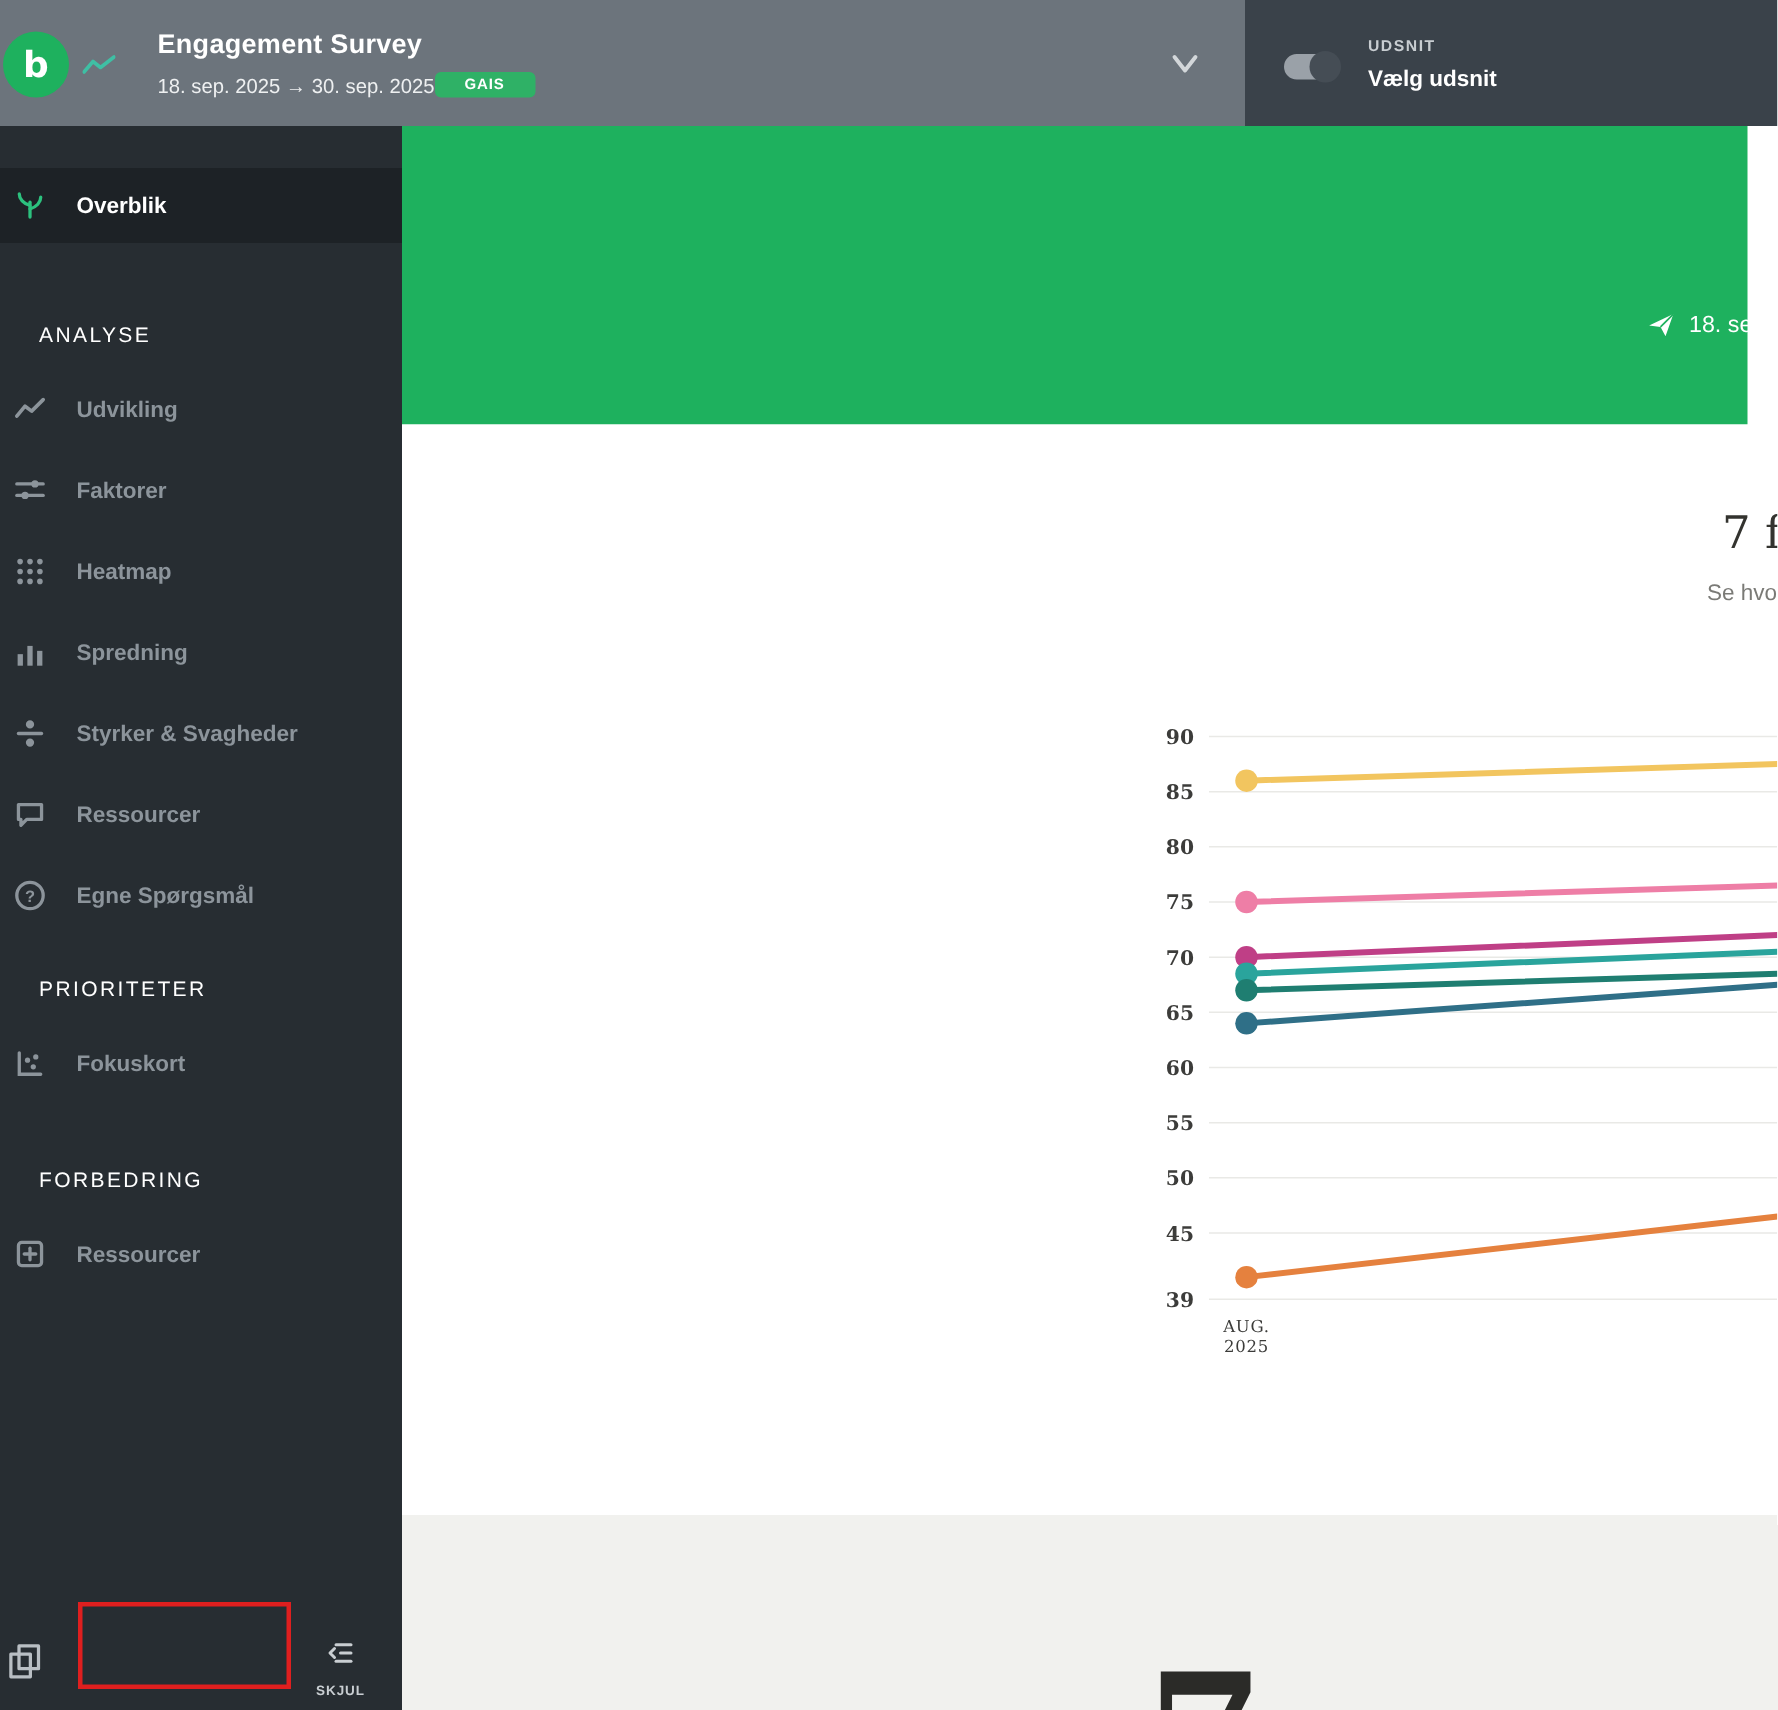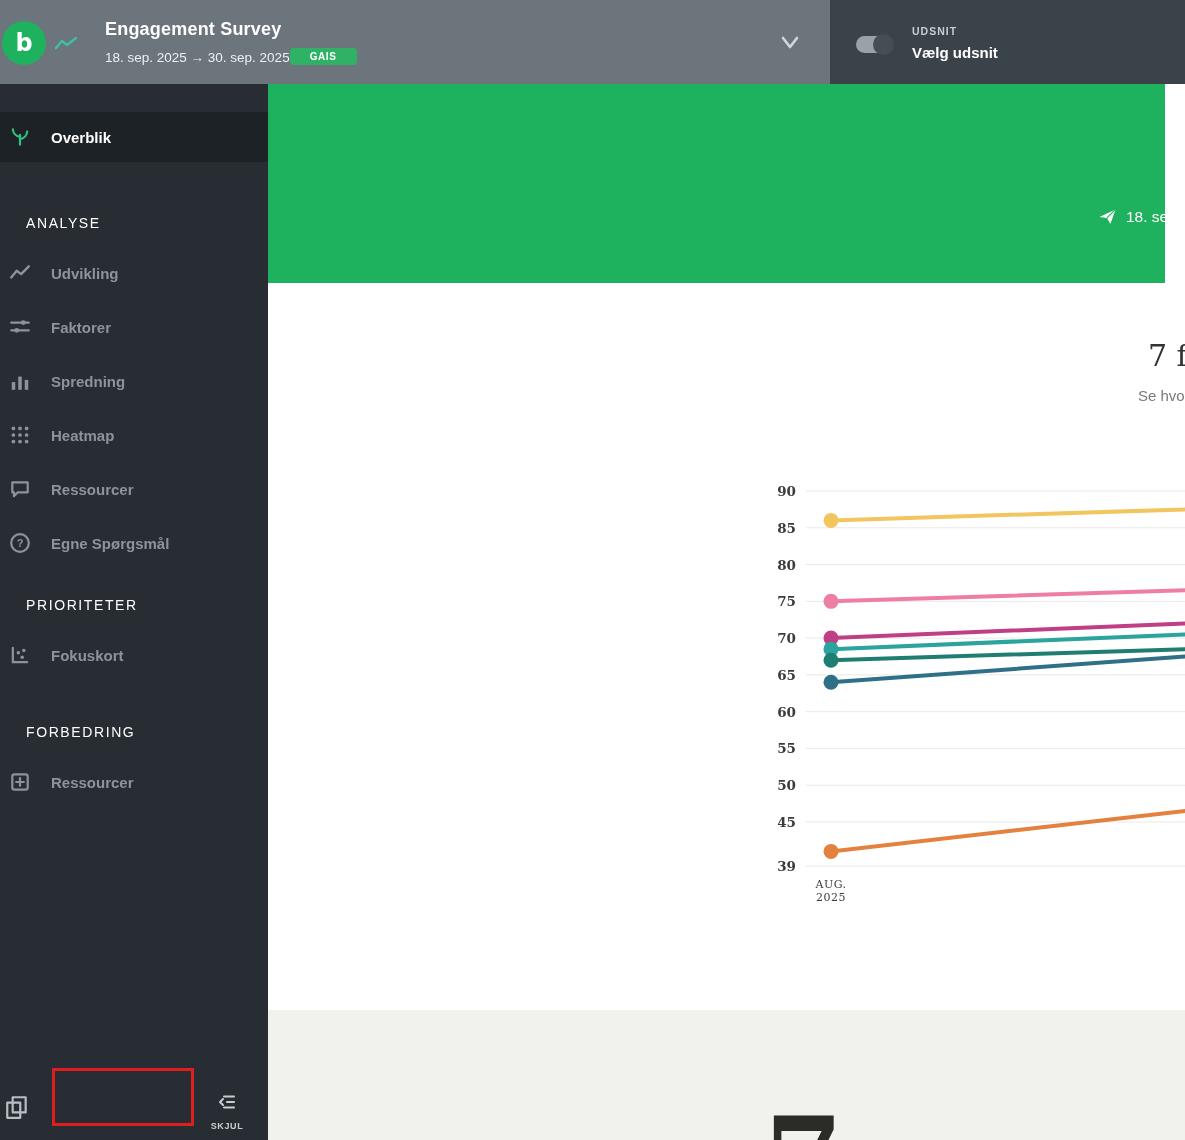--- a/index.html
+++ b/index.html
@@ -138,45 +138,55 @@
           <circle cx="13" cy="6" r="2.2" fill="currentColor" stroke="none"></circle>
           <circle cx="7" cy="13" r="2.2" fill="currentColor" stroke="none"></circle>
         </svg>
       </span>
       <span>Faktorer</span>
     </div>
 
     <div class="side-item">
       <span class="icn">
         <svg viewBox="0 0 20 20" fill="currentColor">
-          <rect x="2.5" y="11" width="3.2" height="7"></rect>
-            <rect x="8.4" y="6" width="3.2" height="12"></rect>
-            <rect x="14.3" y="9" width="3.2" height="9"></rect>
-        </svg>
-      </span>
-      <span>Spredning</span>
-    </div>
-
-    <div class="side-item">
-      <span class="icn">
-        <svg viewBox="0 0 20 20" fill="currentColor">
           <circle cx="4" cy="4" r="1.7"></circle>
             <circle cx="10" cy="4" r="1.7"></circle>
             <circle cx="16" cy="4" r="1.7"></circle>
           <circle cx="4" cy="10" r="1.7"></circle>
             <circle cx="10" cy="10" r="1.7"></circle>
             <circle cx="16" cy="10" r="1.7"></circle>
           <circle cx="4" cy="16" r="1.7"></circle>
             <circle cx="10" cy="16" r="1.7"></circle>
             <circle cx="16" cy="16" r="1.7"></circle>
         </svg>
       </span>
       <span>Heatmap</span>
     </div>
 
+    <div class="side-item">
+      <span class="icn">
+        <svg viewBox="0 0 20 20" fill="currentColor">
+          <rect x="2.5" y="11" width="3.2" height="7"></rect>
+            <rect x="8.4" y="6" width="3.2" height="12"></rect>
+            <rect x="14.3" y="9" width="3.2" height="9"></rect>
+        </svg>
+      </span>
+      <span>Spredning</span>
+    </div>
+
+    <div class="side-item">
+      <span class="icn">
+        <svg viewBox="0 0 20 20" fill="currentColor" stroke="currentColor">
+          <line x1="3" y1="10" x2="17" y2="10" stroke-width="2" stroke-linecap="round"></line>
+          <circle cx="10" cy="4.5" r="2"></circle>
+            <circle cx="10" cy="15.5" r="2"></circle>
+        </svg>
+      </span>
+      <span>Styrker &amp; Svagheder</span>
+    </div>
 
     <div class="side-item">
       <span class="icn">
         <svg viewBox="0 0 20 20" fill="none" stroke="currentColor" stroke-width="2" stroke-linejoin="round">
           <path d="M3 4 H17 V13 H8 L4.5 16.5 V13 H3 Z"></path>
         </svg>
       </span>
       <span>Ressourcer</span>
     </div>
 

